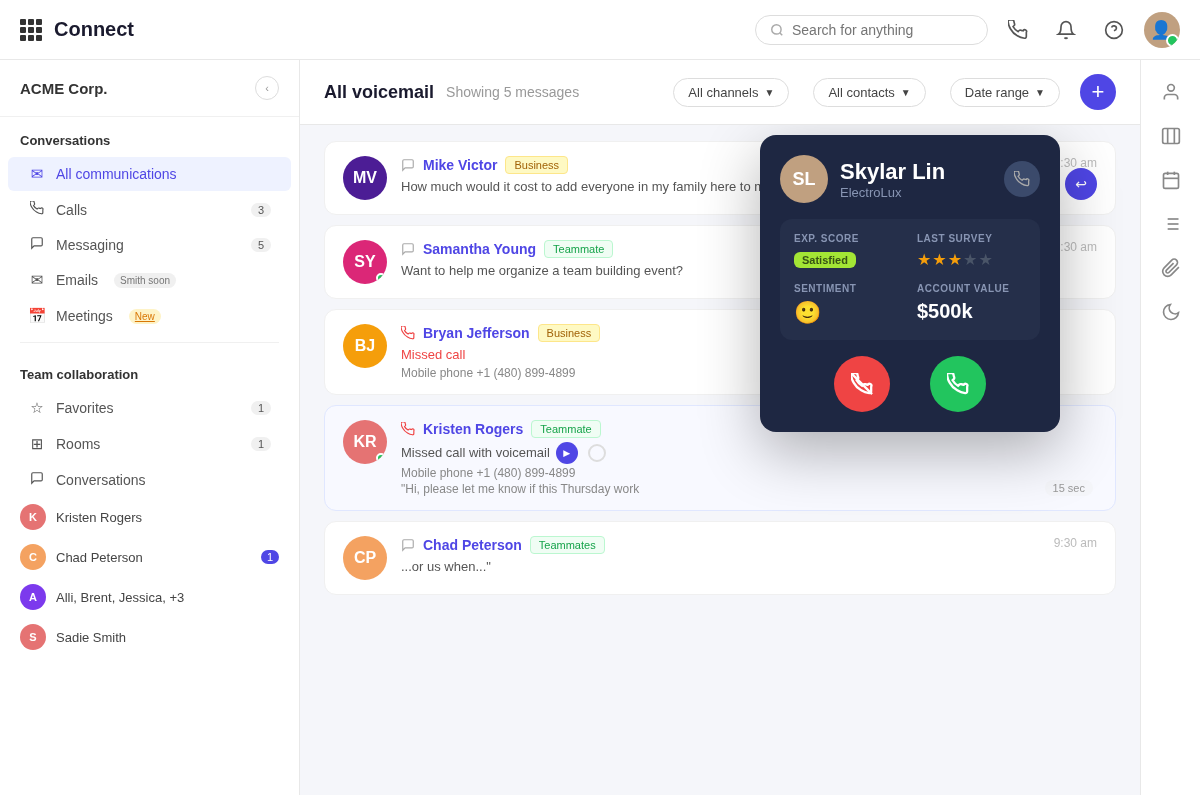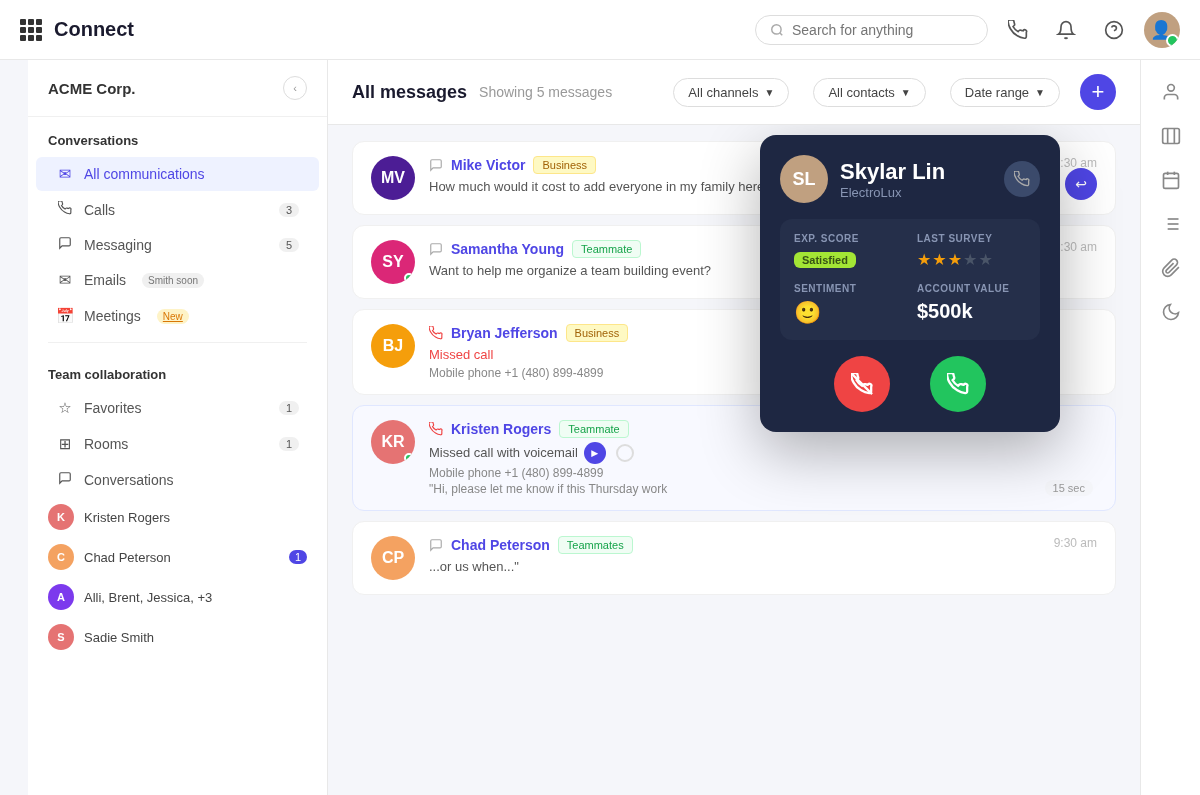--- a/index.html
+++ b/index.html
@@ -7,21 +7,21 @@
     .app-grid { display: grid; grid-template-columns: repeat(3,6px); gap: 2px; cursor: pointer; }
     .app-grid span { width: 6px; height: 6px; background: #333; border-radius: 1px; display: block; }
     .app-title { font-size: 20px; font-weight: 700; color: #1a1a2e; margin-right: auto; }
     .search-bar { display: flex; align-items: center; border: 1px solid #ddd; border-radius: 20px; padding: 6px 14px; gap: 8px; min-width: 220px; background: #fff; }
     .search-bar input { border: none; outline: none; font-size: 14px; color: #999; background: transparent; min-width: 160px; }
     .nav-icon { width: 36px; height: 36px; display: flex; align-items: center; justify-content: center; border-radius: 50%; cursor: pointer; color: #555; font-size: 18px; }
     .user-avatar { width: 36px; height: 36px; border-radius: 50%; background: #c0a080; overflow: hidden; display: flex; align-items: center; justify-content: center; cursor: pointer; position: relative; }
     .user-avatar::after { content: ''; position: absolute; bottom: 1px; right: 1px; width: 9px; height: 9px; background: #22c55e; border-radius: 50%; border: 2px solid #fff; }
 
     
-    .main-layout { display: flex; flex: 1; overflow: hidden; margin-left: 28px; }
+    .main-layout { display: flex; flex: 1; overflow: hidden; }
 
     
     .sidebar { width: 300px; background: #fff; border-right: 1px solid #e8e8e8; display: flex; flex-direction: column; overflow-y: auto; flex-shrink: 0; }
     .sidebar-header { padding: 16px 20px; display: flex; align-items: center; justify-content: space-between; border-bottom: 1px solid #f0f0f0; }
     .sidebar-company { font-size: 15px; font-weight: 600; color: #333; }
     .collapse-btn { width: 24px; height: 24px; border-radius: 50%; border: 1px solid #ddd; display: flex; align-items: center; justify-content: center; cursor: pointer; color: #999; font-size: 11px; }
     .sidebar-section-label { font-size: 13px; font-weight: 600; color: #333; padding: 16px 20px 8px; }
     .sidebar-item { display: flex; align-items: center; padding: 8px 20px; cursor: pointer; gap: 10px; color: #555; font-size: 14px; border-radius: 6px; margin: 1px 8px; position: relative; }
     .sidebar-item.active { background: #eef2ff; color: #4f46e5; font-weight: 500; }
     .sidebar-item .item-icon { font-size: 15px; width: 18px; text-align: center; }
@@ -215,21 +215,21 @@
     </div>
     <div class="conv-item">
       <div class="conv-avatar" style="background:#e57373;">S</div>
       <span>Sadie Smith</span>
     </div>
   </aside>
 
   <div class="content">
 
     <div class="content-header">
-      <span class="content-title">All messages</span>
+      <span class="content-title">All voicemail</span>
       <span class="showing-label">Showing 5 messages</span>
 
       <div class="filter-group">
         <button class="filter-btn">
           <span>All channels</span>
           <span style="font-size:10px;">▼</span>
         </button>
         <button class="filter-btn">
           <span>All contacts</span>
           <span style="font-size:10px;">▼</span>

